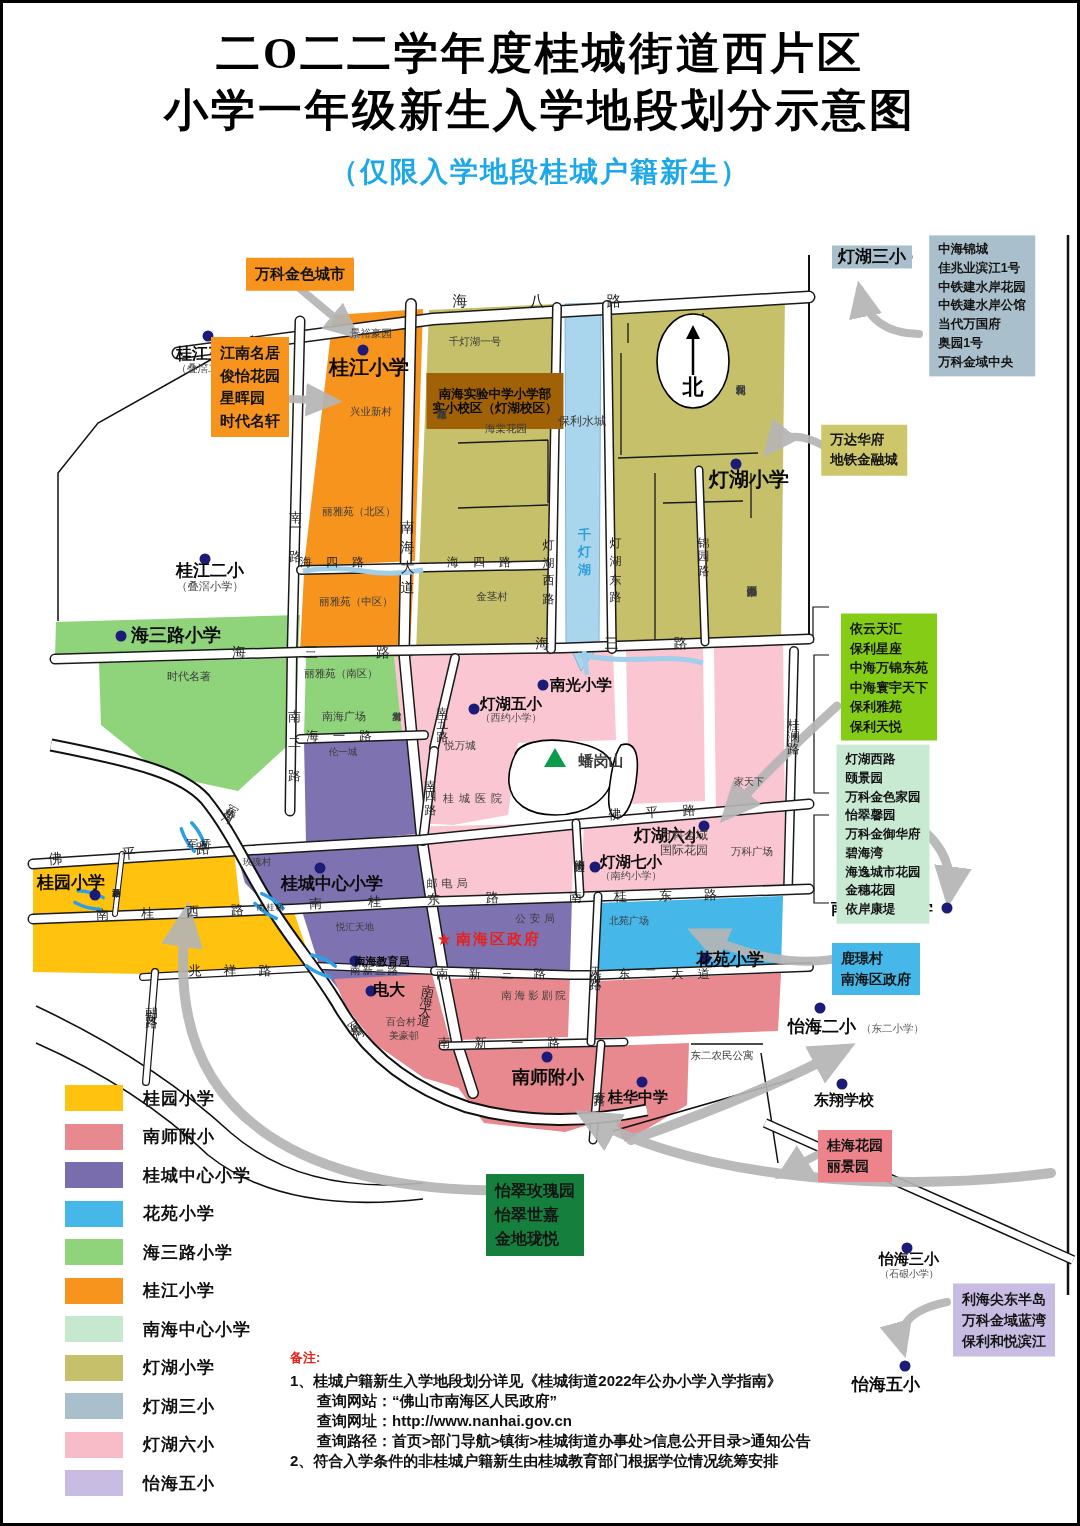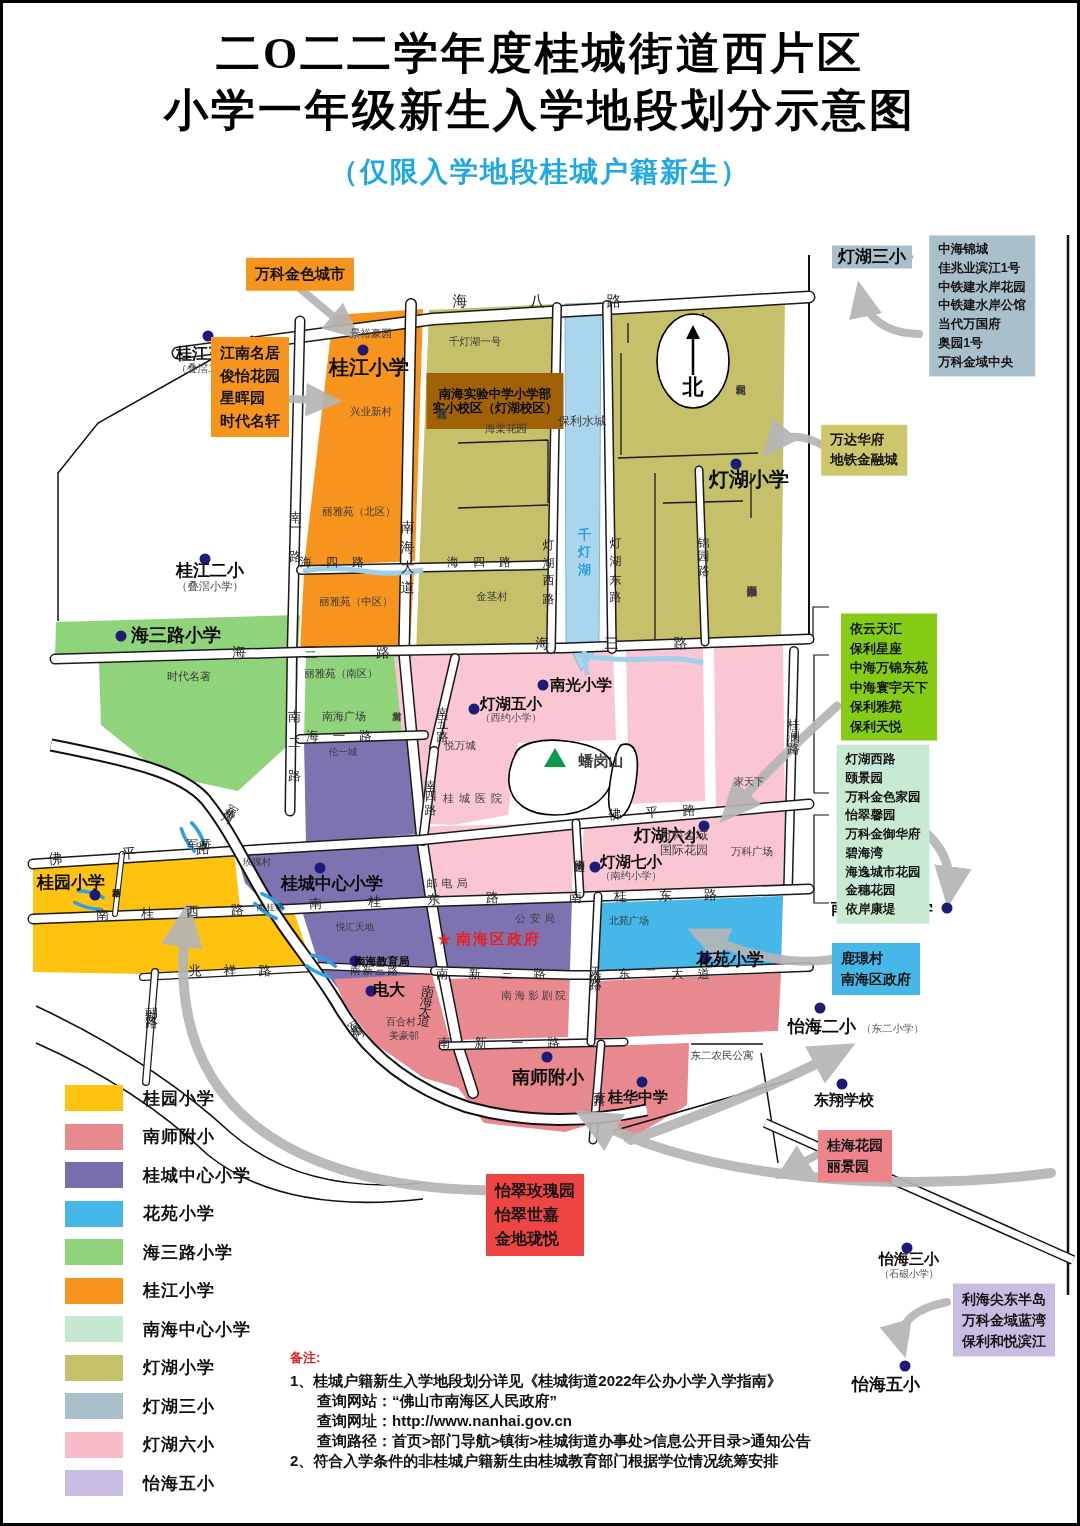--- a/index.html
+++ b/index.html
@@ -434,21 +434,21 @@
         <div>依岸康堤</div>
       </div>
       <div class="callout" style="left: 873px; top: 966px; background: rgb(69, 183, 233); font-size: 14px; text-align: left;">
         <div>鹿璟村</div>
         <div>南海区政府</div>
       </div>
       <div class="callout" style="left: 852px; top: 1153px; background: rgb(237, 131, 139); font-size: 14px; text-align: left;">
         <div>桂海花园</div>
         <div>丽景园</div>
       </div>
-      <div class="callout" style="left: 532px; top: 1212px; background: #ef4444; font-size: 16px; text-align: left;">
+      <div class="callout" style="left: 532px; top: 1212px; background: #15803d; font-size: 16px; text-align: left;">
         <div>怡翠玫瑰园</div>
         <div>怡翠世嘉</div>
         <div>金地珑悦</div>
       </div>
       <div class="callout" style="left: 1001px; top: 1317px; background: rgb(201, 188, 226); font-size: 14px; text-align: left;">
         <div>利海尖东半岛</div>
         <div>万科金域蓝湾</div>
         <div>保利和悦滨江</div>
       </div>
       <div class="star-sym" style="left: 441px; top: 936px;">★</div>

